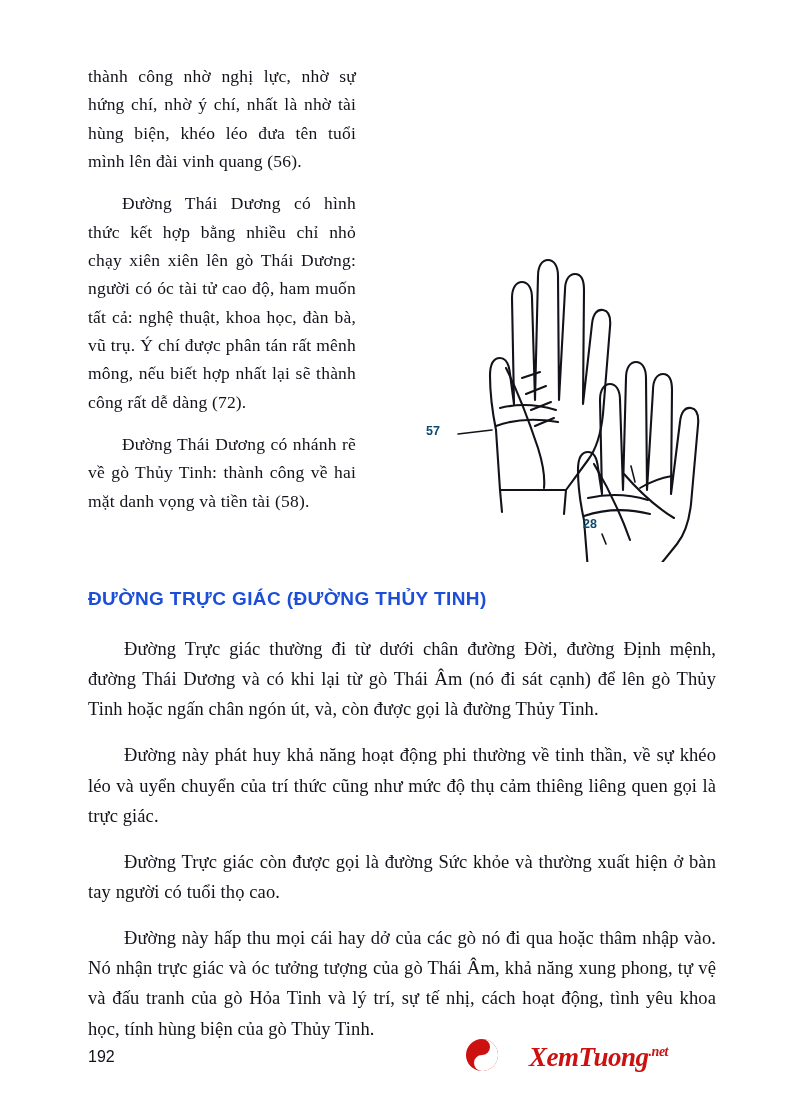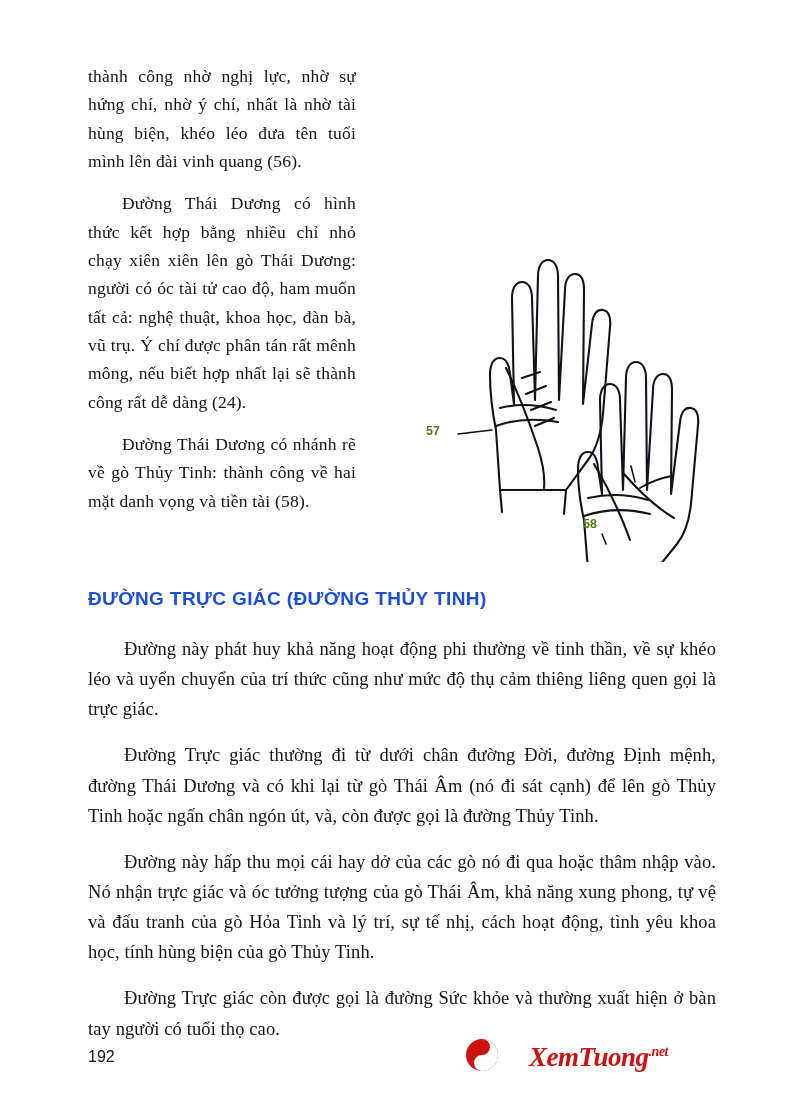--- a/index.html
+++ b/index.html
@@ -54,21 +54,21 @@
     height: 390px;
   }
   .figure svg {
     display: block;
   }
   .fig-label {
     position: absolute;
     font-family: "Liberation Sans", sans-serif;
     font-weight: bold;
     font-size: 12.5px;
-    color: #4d7c0f;
+    color: #0c4a6e;
   }
   .fig-label.l57 { left: 38px; top: 252px; }
   .fig-label.l58 { left: 195px; top: 345px; }
   
   .section-heading {
     position: absolute;
     left: 88px;
     top: 588px;
     width: 624px;
     font-family: "Liberation Sans", sans-serif;
@@ -126,21 +126,21 @@
 </style>
 </head>
 <body>
 
 <div class="page">
 
   <div class="top-area">
 
     <div class="col-left">
       <p>thành công nhờ nghị lực, nhờ sự hứng chí, nhờ ý chí, nhất là nhờ tài hùng biện, khéo léo đưa tên tuổi mình lên đài vinh quang (56).</p>
-      <p class="indent">Đường Thái Dương có hình thức kết hợp bằng nhiều chỉ nhỏ chạy xiên xiên lên gò Thái Dương: người có óc tài tử cao độ, ham muốn tất cả: nghệ thuật, khoa học, đàn bà, vũ trụ. Ý chí được phân tán rất mênh mông, nếu biết hợp nhất lại sẽ thành công rất dễ dàng (24).</p>
+      <p class="indent">Đường Thái Dương có hình thức kết hợp bằng nhiều chỉ nhỏ chạy xiên xiên lên gò Thái Dương: người có óc tài tử cao độ, ham muốn tất cả: nghệ thuật, khoa học, đàn bà, vũ trụ. Ý chí được phân tán rất mênh mông, nếu biết hợp nhất lại sẽ thành công rất dễ dàng (72).</p>
       <p class="indent">Đường Thái Dương có nhánh rẽ về gò Thủy Tinh: thành công về hai mặt danh vọng và tiền tài (58).</p>
     </div>
 
     <div class="figure">
       <svg width="330" height="390" viewBox="0 0 330 390" fill="none" stroke="#12121a" stroke-width="2.1" stroke-linecap="round" stroke-linejoin="round">
 
         <path d="M108 258
                  C104 238 102 220 102 204
                  C102 192 106 186 112 186
                  C118 186 121 192 122 202
@@ -210,32 +210,32 @@
         <path d="M196 344 C214 338 238 336 262 342"></path>
         <path d="M200 326 C218 322 240 322 260 328"></path>
 
         <path d="M236 302 C250 318 266 334 286 346" stroke-width="2.1"></path>
         <path d="M252 316 C262 310 272 306 284 304" stroke-width="1.8"></path>
         <path d="M247 310 L243 294" stroke-width="1.6"></path>
 
         <path d="M218 372 L214 362" stroke-width="1.6"></path>
       </svg>
       <div class="fig-label l57">57</div>
-      <div class="fig-label l58">58</div>
+      <div class="fig-label l58">28</div>
     </div>
 
   </div>
 
   <div class="section-heading">ĐƯỜNG TRỰC GIÁC (ĐƯỜNG THỦY TINH)</div>
 
   <div class="body-text">
+    <p>Đường Trực giác thường đi từ dưới chân đường Đời, đường Định mệnh, đường Thái Dương và có khi lại từ gò Thái Âm (nó đi sát cạnh) để lên gò Thủy Tinh hoặc ngấn chân ngón út, và, còn được gọi là đường Thủy Tinh.</p>
     <p>Đường này phát huy khả năng hoạt động phi thường về tinh thần, về sự khéo léo và uyển chuyển của trí thức cũng như mức độ thụ cảm thiêng liêng quen gọi là trực giác.</p>
-    <p>Đường Trực giác thường đi từ dưới chân đường Đời, đường Định mệnh, đường Thái Dương và có khi lại từ gò Thái Âm (nó đi sát cạnh) để lên gò Thủy Tinh hoặc ngấn chân ngón út, và, còn được gọi là đường Thủy Tinh.</p>
+    <p>Đường Trực giác còn được gọi là đường Sức khỏe và thường xuất hiện ở bàn tay người có tuổi thọ cao.</p>
     <p>Đường này hấp thu mọi cái hay dở của các gò nó đi qua hoặc thâm nhập vào. Nó nhận trực giác và óc tưởng tượng của gò Thái Âm, khả năng xung phong, tự vệ và đấu tranh của gò Hỏa Tinh và lý trí, sự tế nhị, cách hoạt động, tình yêu khoa học, tính hùng biện của gò Thủy Tinh.</p>
-    <p>Đường Trực giác còn được gọi là đường Sức khỏe và thường xuất hiện ở bàn tay người có tuổi thọ cao.</p>
   </div>
 
   <div class="page-number">192</div>
 
   <div class="watermark">
     <span>
       <svg width="34" height="34" viewBox="0 0 34 34">
         <circle cx="17" cy="17" r="16" fill="#cc1111"></circle>
         <path d="M17 1 A16 16 0 0 1 17 33 A8 8 0 0 1 17 17 A8 8 0 0 0 17 1 Z" fill="#ffffff"></path>
         <circle cx="17" cy="9" r="3" fill="#cc1111"></circle>

